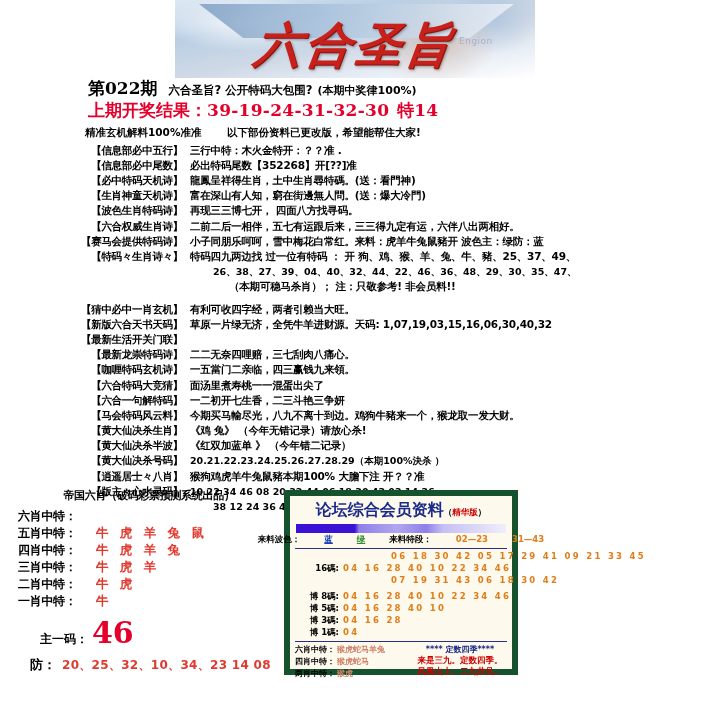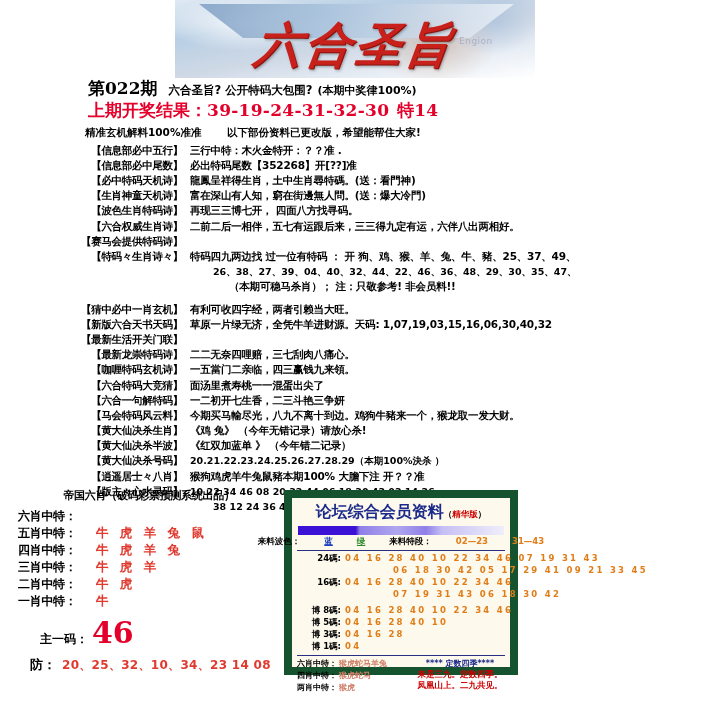--- a/index.html
+++ b/index.html
@@ -120,21 +120,21 @@
     font-family:"DejaVu Serif","Liberation Serif",serif;
     font-size:30px; font-weight:bold; color:#e4002b; margin-left:4px; line-height:1;
   }
   .guard { display:flex; align-items:baseline; margin-top:8px; padding-left:12px; }
   .guard .k { font-size:13px; font-weight:bold; color:#000; }
   .guard .v { font-size:12px; font-weight:bold; color:#e03a2f; margin-left:6px; letter-spacing:.3px; }
 
   
   .rb {
     position:absolute; left:284px; top:490px; width:234px; height:185px;
-    background:#fdf9ec; border:8px solid #14532d;
+    background:#fdf9ec; border:6px solid #14532d;
     padding:3px 5px 4px 5px;
   }
   .rb-head { text-align:center; white-space:nowrap; margin-top:1px; }
   .rb-head .t {
     font-family:"DejaVu Serif","Liberation Serif",serif;
     font-size:16px; font-weight:bold; color:#1b2a8a; letter-spacing:0px;
   }
   .rb-head .s { font-size:8.5px; font-weight:bold; color:#000; }
   .rb-head .s b { color:#c00; }
   .rb-bar {
@@ -214,20 +214,21 @@
       <div class="row">
         <div class="label">【波色生肖特码诗】</div>
         <div class="val">再现三三博七开， 四面八方找寻码。</div>
       </div>
       <div class="row">
         <div class="label">【六合权威生肖诗】</div>
         <div class="val">二前二后一相伴，五七有运跟后来，三三得九定有运，六伴八出两相好。</div>
       </div>
       <div class="row">
         <div class="label">【赛马会提供特码诗】</div>
+        <div class="val">小子同朋乐呵呵，雪中梅花白常红。来料：虎羊牛兔鼠豬开  波色主：绿防：蓝</div>
       </div>
       <div class="row">
         <div class="label">【特码々生肖诗々】</div>
         <div class="val">特码四九两边找  过一位有特码 ：   开  狗、鸡、猴、羊、兔、牛、豬、25、37、49、</div>
       </div>
       <div class="row cont">
         <div class="label"></div>
         <div class="val indent1 num">26、38、27、39、04、40、32、44、22、46、36、48、29、30、35、47、</div>
       </div>
       <div class="row cont">
@@ -337,24 +338,20 @@
     <div class="rb-meta">
       <span>来料波色：</span>
       <span class="blue">蓝</span>
       <span class="green">绿</span>
       <span>来料特段：</span>
       <span class="orange">02—23</span>
       <span class="orange">31—43</span>
     </div>
     <div class="rb-rule"></div>
     <div id="rb-groups">
-        <div class="rb-line">
-          <span class="lab">24碼:</span>
-          <span class="nums">04  16  28  40  10  22  34  46  07  19  31  43</span>
-        </div>
         <div class="rb-line">
           <span class="lab"></span>
           <span class="nums ind">06  18  30  42  05  17  29  41  09  21  33  45</span>
         </div>
         <div class="rb-line">
           <span class="lab">16碼:</span>
           <span class="nums">04  16  28  40  10  22  34  46</span>
         </div>
         <div class="rb-line">
           <span class="lab"></span>

